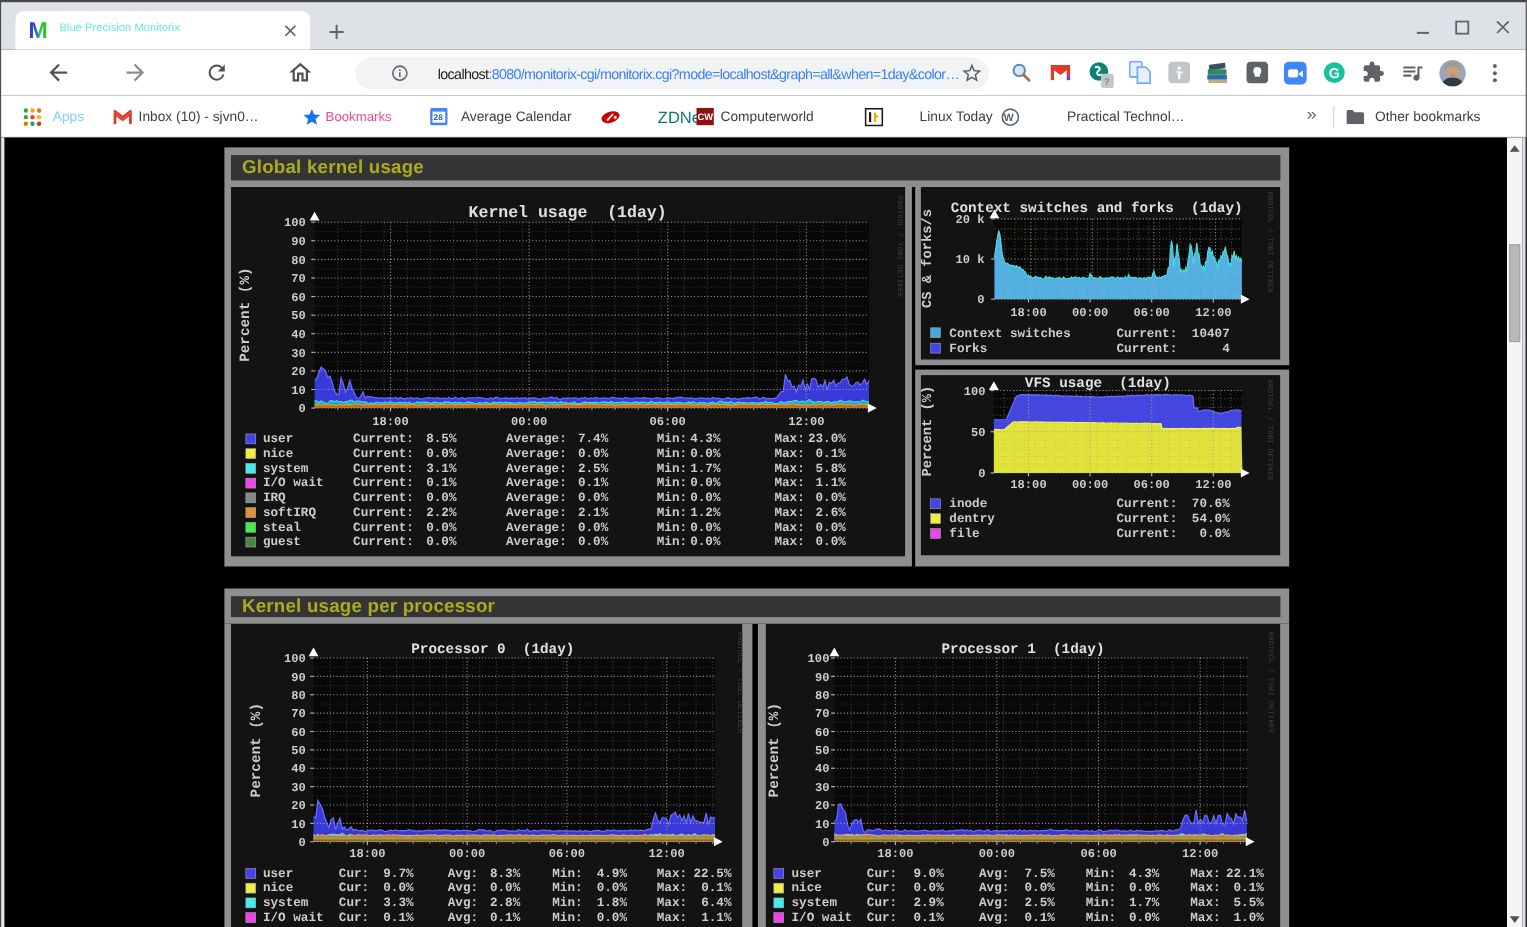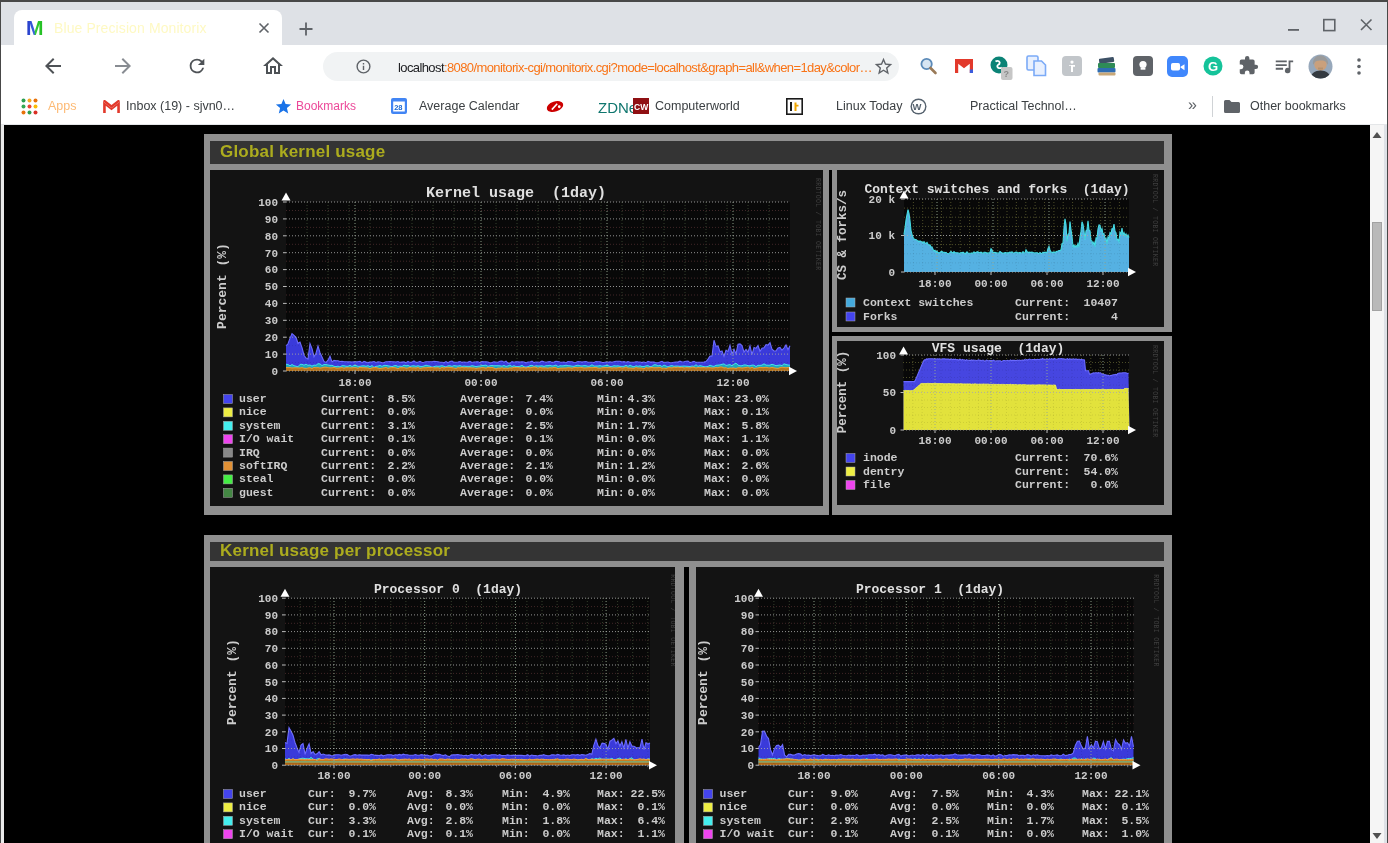--- a/index.html
+++ b/index.html
@@ -16,21 +16,21 @@
     <defs>
       <linearGradient id="mg" x1="0" y1="0" x2="1" y2="0">
       <stop offset="0" stop-color="#2336c6"></stop>
         <stop offset="0.47" stop-color="#3b62e0"></stop>
       <stop offset="0.53" stop-color="#35cc35"></stop>
         <stop offset="1" stop-color="#1fbd1f"></stop>
     </linearGradient>
     </defs>
     <text x="0" y="16.5" font-family="Liberation Sans" font-weight="bold" font-size="21" fill="url(#mg)" textLength="17">M</text>
   </svg>
-  <div class="abs" style="left:54px;top:20px;font-size:14px;letter-spacing:0.1px;color:#fef9c3;">Blue Precision Monitorix</div>
+  <div class="abs" style="left:54px;top:20px;font-size:10px;letter-spacing:0.1px;color:#5eead4;">Blue Precision Monitorix</div>
   <svg class="abs" style="left:257px;top:21px" width="14" height="14" viewBox="0 0 14 14">
     <path d="M2.5 2.5L11.5 11.5M11.5 2.5L2.5 11.5" stroke="#5f6368" stroke-width="1.6"></path>
   </svg>
   <svg class="abs" style="left:298px;top:21px" width="16" height="16" viewBox="0 0 16 16">
     <path d="M8 1.5V14.5M1.5 8H14.5" stroke="#5f6368" stroke-width="1.8"></path>
   </svg>
 
   <svg class="abs" style="left:1284px;top:15px" width="95" height="20" viewBox="0 0 95 20">
     <rect x="4" y="14" width="11" height="1.8" fill="#5f6368"></rect>
     <rect x="39.8" y="4.6" width="11" height="11" fill="none" stroke="#5f6368" stroke-width="1.6"></rect>
@@ -47,21 +47,21 @@
   <svg class="abs" style="left:186px;top:55px" width="22" height="22" viewBox="0 0 24 24">
     <path d="M17.65 6.35A7.96 7.96 0 0 0 12 4a8 8 0 1 0 7.73 10h-2.08A6 6 0 1 1 12 6c1.66 0 3.14.69 4.22 1.78L13 11h7V4z" fill="#4e5256"></path>
   </svg>
   <svg class="abs" style="left:261px;top:54px" width="24" height="24" viewBox="0 0 24 24">
     <path d="M12 5.69l5 4.5V18h-2v-6H9v6H7v-7.81l5-4.5M12 3L2 12h3v8h6v-6h2v6h6v-8h3L12 3z" fill="#4e5256"></path>
   </svg>
   <div class="abs" style="left:323px;top:52px;width:576px;height:29px;background:#f1f3f4;border-radius:15px;"></div>
   <svg class="abs" style="left:355px;top:58px" width="17" height="17" viewBox="0 0 24 24">
     <path d="M12 2a10 10 0 1 0 0 20 10 10 0 0 0 0-20m0 18a8 8 0 1 1 0-16 8 8 0 0 1 0 16M11 7h2v2.2h-2zm0 4h2v6h-2z" fill="#5f6368"></path>
   </svg>
-  <div class="abs" style="left:398px;top:60px;font-size:13px;letter-spacing:-0.6px;color:#202124;white-space:nowrap;">localhost<span style="color:#f97316;">:8080/monitorix-cgi/monitorix.cgi?mode=localhost&amp;graph=all&amp;when=1day&amp;color…</span></div>
+  <div class="abs" style="left:398px;top:60px;font-size:13px;letter-spacing:-0.6px;color:#202124;white-space:nowrap;">localhost<span style="color:#3b82f6;">:8080/monitorix-cgi/monitorix.cgi?mode=localhost&amp;graph=all&amp;when=1day&amp;color…</span></div>
   <svg class="abs" style="left:873px;top:56px" width="21" height="21" viewBox="0 0 24 24">
     <path d="M22 9.24l-7.19-.62L12 2 9.19 8.63 2 9.24l5.46 4.73L5.82 21 12 17.27 18.18 21l-1.63-7.03L22 9.24zM12 15.4l-3.76 2.27 1-4.28-3.32-2.88 4.38-.38L12 6.1l1.71 4.04 4.38.38-3.32 2.88 1 4.28L12 15.4z" fill="#5f6368"></path>
   </svg>
 
   <svg class="abs" style="left:918px;top:56px" width="21" height="21" viewBox="0 0 21 21">
     <circle cx="8.6" cy="8" r="5.2" fill="#d7e5f2" stroke="#5b8ab8" stroke-width="1.8"></circle>
     <path d="M12.5 12l5 5" stroke="#9a7a58" stroke-width="2.6" stroke-linecap="round"></path>
   </svg>
   <svg class="abs" style="left:955px;top:59px" width="18" height="14" viewBox="0 0 18 14">
     <rect width="18" height="14" fill="#fff"></rect>
@@ -133,27 +133,27 @@
     <circle cx="2.5" cy="2.5" r="2" fill="#2e9e4f"></circle>
     <circle cx="8.5" cy="2.5" r="2" fill="#f5a623"></circle>
     <circle cx="14.5" cy="2.5" r="2" fill="#e8710a"></circle>
     <circle cx="2.5" cy="8.5" r="2" fill="#34a853"></circle>
     <circle cx="8.5" cy="8.5" r="2" fill="#ea4335"></circle>
     <circle cx="14.5" cy="8.5" r="2" fill="#fbbc04"></circle>
     <circle cx="2.5" cy="14.5" r="2" fill="#e8710a"></circle>
     <circle cx="8.5" cy="14.5" r="2" fill="#2e9e4f"></circle>
     <circle cx="14.5" cy="14.5" r="2" fill="#d93025"></circle>
   </svg>
-  <div class="abs bk" style="left:48px;top:99px;font-size:12.5px;color:#fdba74;">Apps</div>
+  <div class="abs bk" style="left:48px;top:99px;font-size:12.5px;color:#7dd3fc;">Apps</div>
   <svg class="abs" style="left:103px;top:100px" width="17" height="13" viewBox="0 0 18 14">
     <rect width="18" height="14" fill="#fff"></rect>
     <path d="M0 14V1.5L9 8.5 18 1.5V14h-2.8V6.3L9 11 2.8 6.3V14z" fill="#e2392b"></path>
     <path d="M0 1.5C0 .3 1.4-.4 2.4.4L9 5.4 15.6.4c1-.8 2.4-.1 2.4 1.1L9 8.5z" fill="#e2392b"></path>
   </svg>
-  <div class="abs" style="left:126px;top:99px;font-size:12.5px;color:#3c4043;">Inbox (19) - sjvn0…</div>
+  <div class="abs" style="left:126px;top:99px;font-size:12.5px;color:#3c4043;">Inbox (10) - sjvn0…</div>
   <svg class="abs" style="left:275px;top:98px" width="17" height="17" viewBox="0 0 17 17">
     <path d="M8.5 1l2.1 5.1 5.5.4-4.2 3.6 1.3 5.4-4.7-2.9-4.7 2.9 1.3-5.4L.9 6.5l5.5-.4z" fill="#1a73e8"></path>
   </svg>
   <div class="abs" style="left:296px;top:99px;font-size:12px;color:#ec4899;">Bookmarks</div>
   <svg class="abs" style="left:391px;top:98px" width="16" height="16" viewBox="0 0 16 16">
     <rect width="16" height="16" rx="2" fill="#4285f4"></rect>
     <rect x="2.2" y="3.5" width="11.6" height="10" fill="#fff"></rect>
     <text x="3.2" y="11.5" font-size="7.5" font-weight="bold" fill="#1967d2">28</text>
   </svg>
   <div class="abs" style="left:419px;top:99px;font-size:12.5px;color:#3c4043;">Average Calendar</div>

